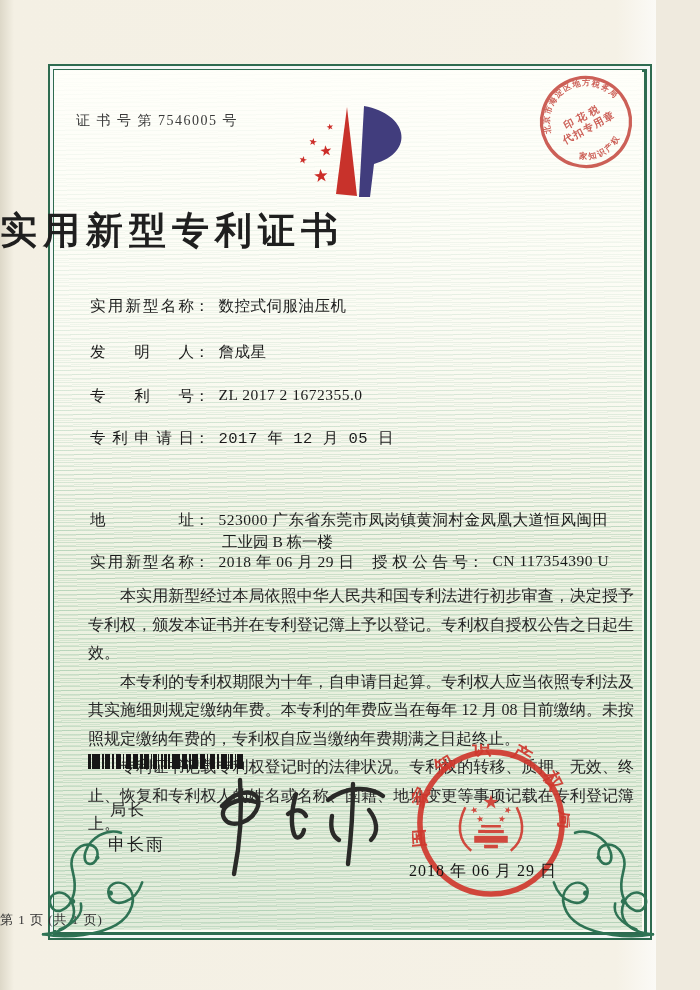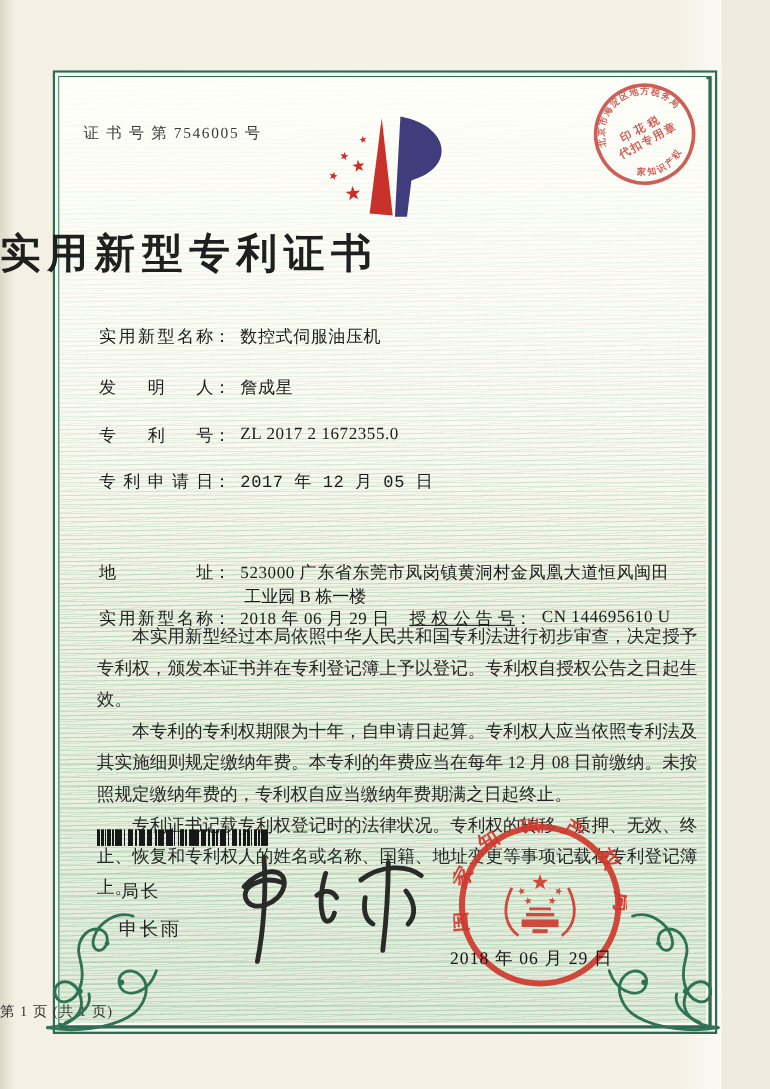--- a/index.html
+++ b/index.html
@@ -29,22 +29,22 @@
       linear-gradient(180deg,#fcfaf1 0%,#f4f5e8 45%,#e9f0de 72%,#e2ecdb 100%);
   }
   .abs{position:absolute;}
   .cert-no{left:76px;top:112px;font-size:14px;letter-spacing:1.5px;color:#3a3a3a;}
   .title{left:0;right:0;top:206px;text-align:left;font-size:37px;font-weight:600;
          letter-spacing:6px;color:#1f1f1f;}
   .row{left:90px;right:64px;font-size:15.5px;color:#1b1b1b;white-space:nowrap;}
   .flabel{display:inline-block;width:104px;text-align:justify;text-align-last:justify;vertical-align:top;}
   .fcolon{display:inline-block;vertical-align:top;}
   .fvalue{margin-left:9px;letter-spacing:.5px;}
-  .flabel-r{display:inline-block;width:96px;text-align:justify;text-align-last:justify;vertical-align:top;text-decoration:underline;}
-  .paras{left:88px;top:566px;width:546px;font-size:16px;line-height:28.5px;color:#262626;}
+  .flabel-r{display:inline-block;width:96px;text-align:justify;text-align-last:justify;vertical-align:top;}
+  .paras{left:88px;top:582px;width:546px;font-size:16px;line-height:28.5px;color:#262626;}
   .paras p{margin:0;text-indent:2em;text-align:justify;}
   .barcode{
     left:88px;top:754px;width:157px;height:15px;
     background:
       repeating-linear-gradient(90deg,#171717 0 1.5px,rgba(0,0,0,0) 1.5px 3.5px),
       repeating-linear-gradient(90deg,#171717 0 3px,rgba(0,0,0,0) 3px 9.5px),
       repeating-linear-gradient(90deg,rgba(0,0,0,0) 0 5px,#171717 5px 7px,rgba(0,0,0,0) 7px 12px);
   }
   .director-title{left:110px;top:800px;font-size:16px;color:#222;letter-spacing:2px;}
   .director-name{left:108px;top:833px;font-size:17px;color:#222;letter-spacing:2px;}
@@ -111,21 +111,21 @@
   <div class="row abs" style="top:428px;font-family:Liberation Mono, monospace;">
     <span class="flabel">专利申请日</span><span class="fcolon">：</span><span class="fvalue">2017 年 12 月 05 日</span>
   </div>
   <div class="row abs" style="top:510px;">
     <span class="flabel">地址</span><span class="fcolon">：</span><span class="fvalue">523000 广东省东莞市凤岗镇黄洞村金凤凰大道恒风闽田</span>
   </div>
   <div class="row abs" style="top:532px;left:222px;">工业园 B 栋一楼</div>
   <div class="row abs" style="top:552px;">
     <span class="flabel">实用新型名称</span><span class="fcolon">：</span><span class="fvalue">2018 年 06 月 29 日</span>
     <span style="position:absolute;left:282px;">
-      <span class="flabel-r">授权公告号</span><span class="fcolon">：</span><span class="fvalue">CN 144695610 U</span>
+      <span class="flabel-r">授权公告号</span><span class="fcolon">：</span><span class="fvalue">CN 117354390 U</span>
     </span>
   </div>
 
   <div class="paras abs">
     <p>本实用新型经过本局依照中华人民共和国专利法进行初步审查，决定授予专利权，颁发本证书并在专利登记簿上予以登记。专利权自授权公告之日起生效。</p>
     <p>本专利的专利权期限为十年，自申请日起算。专利权人应当依照专利法及其实施细则规定缴纳年费。本专利的年费应当在每年 12 月 08 日前缴纳。未按照规定缴纳年费的，专利权自应当缴纳年费期满之日起终止。</p>
     <p>专利证书记载专利权登记时的法律状况。专利权的转移、质押、无效、终止、恢复和专利权人的姓名或名称、国籍、地址变更等事项记载在专利登记簿上。</p>
   </div>
 
   <div class="barcode abs"></div>

